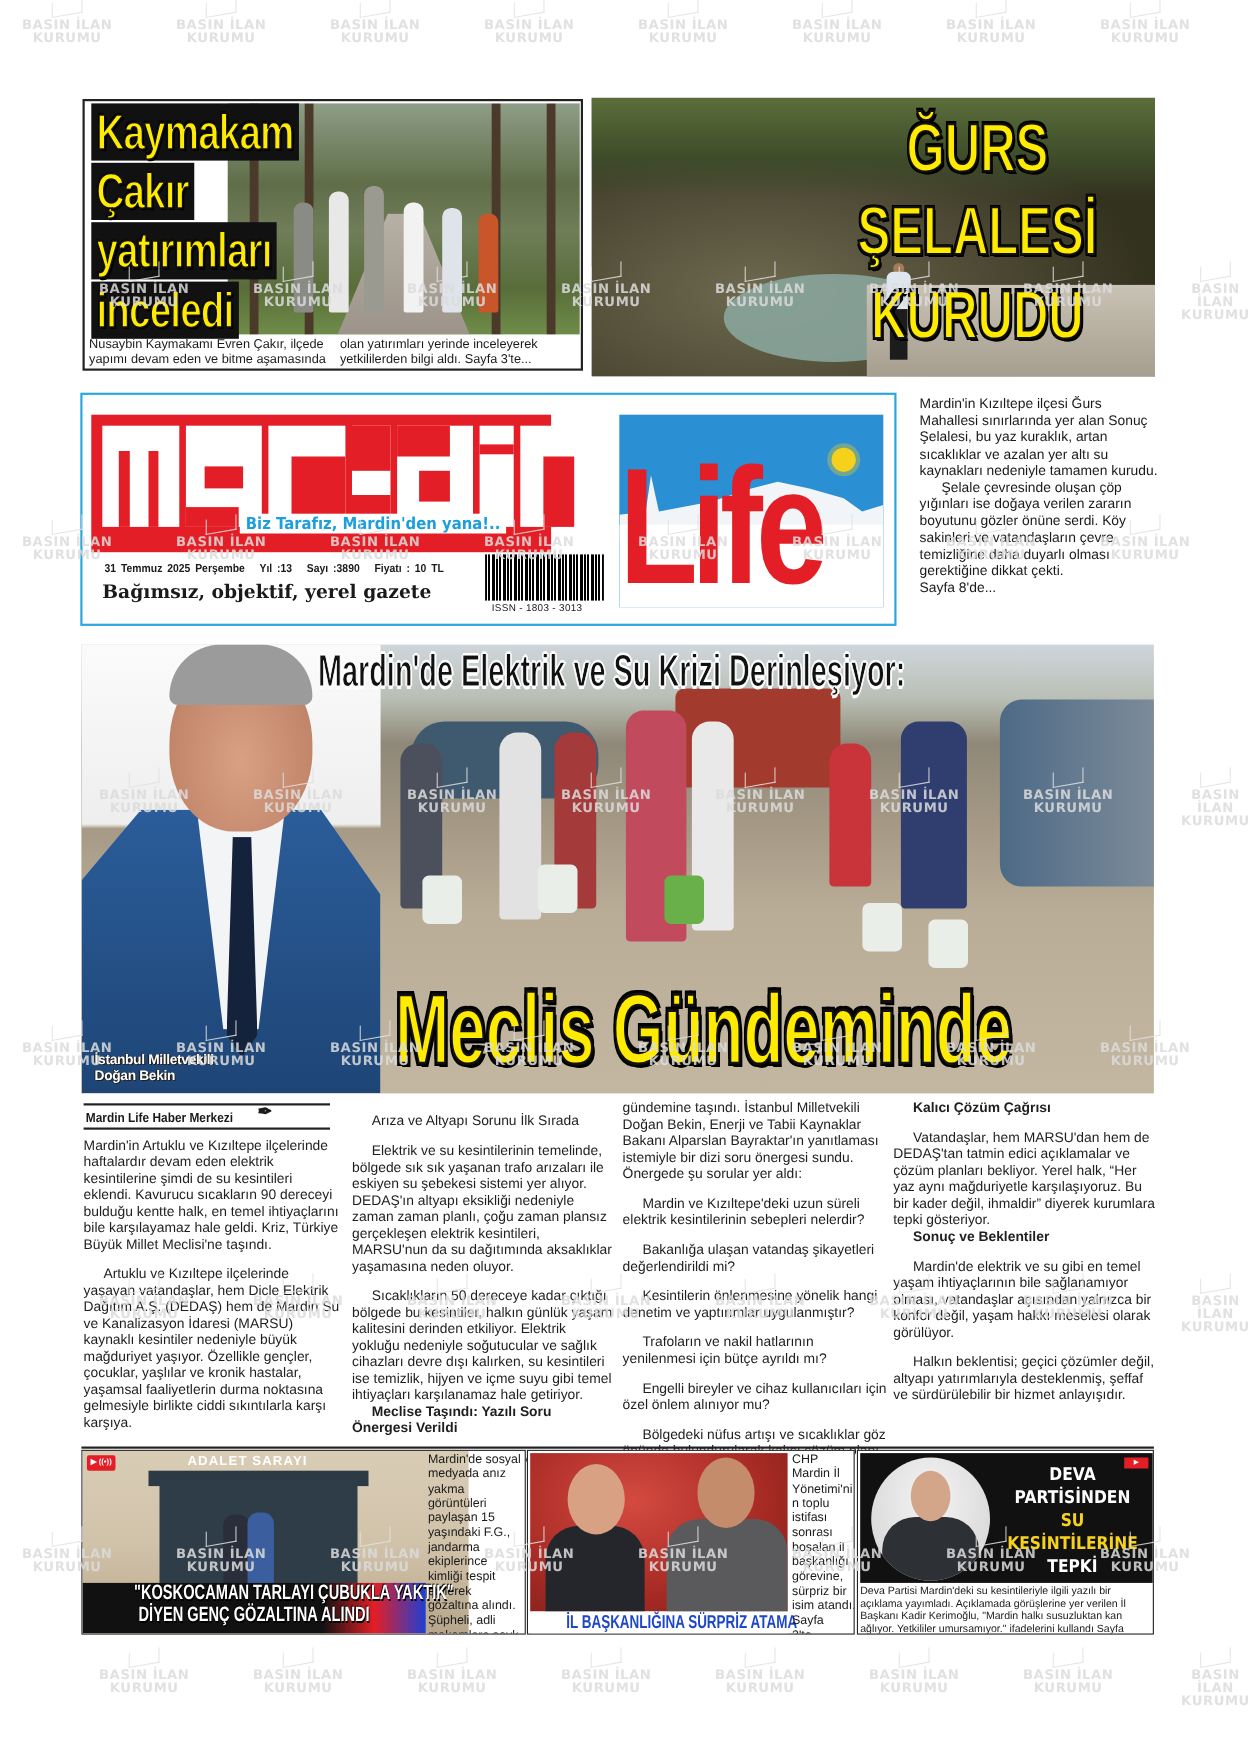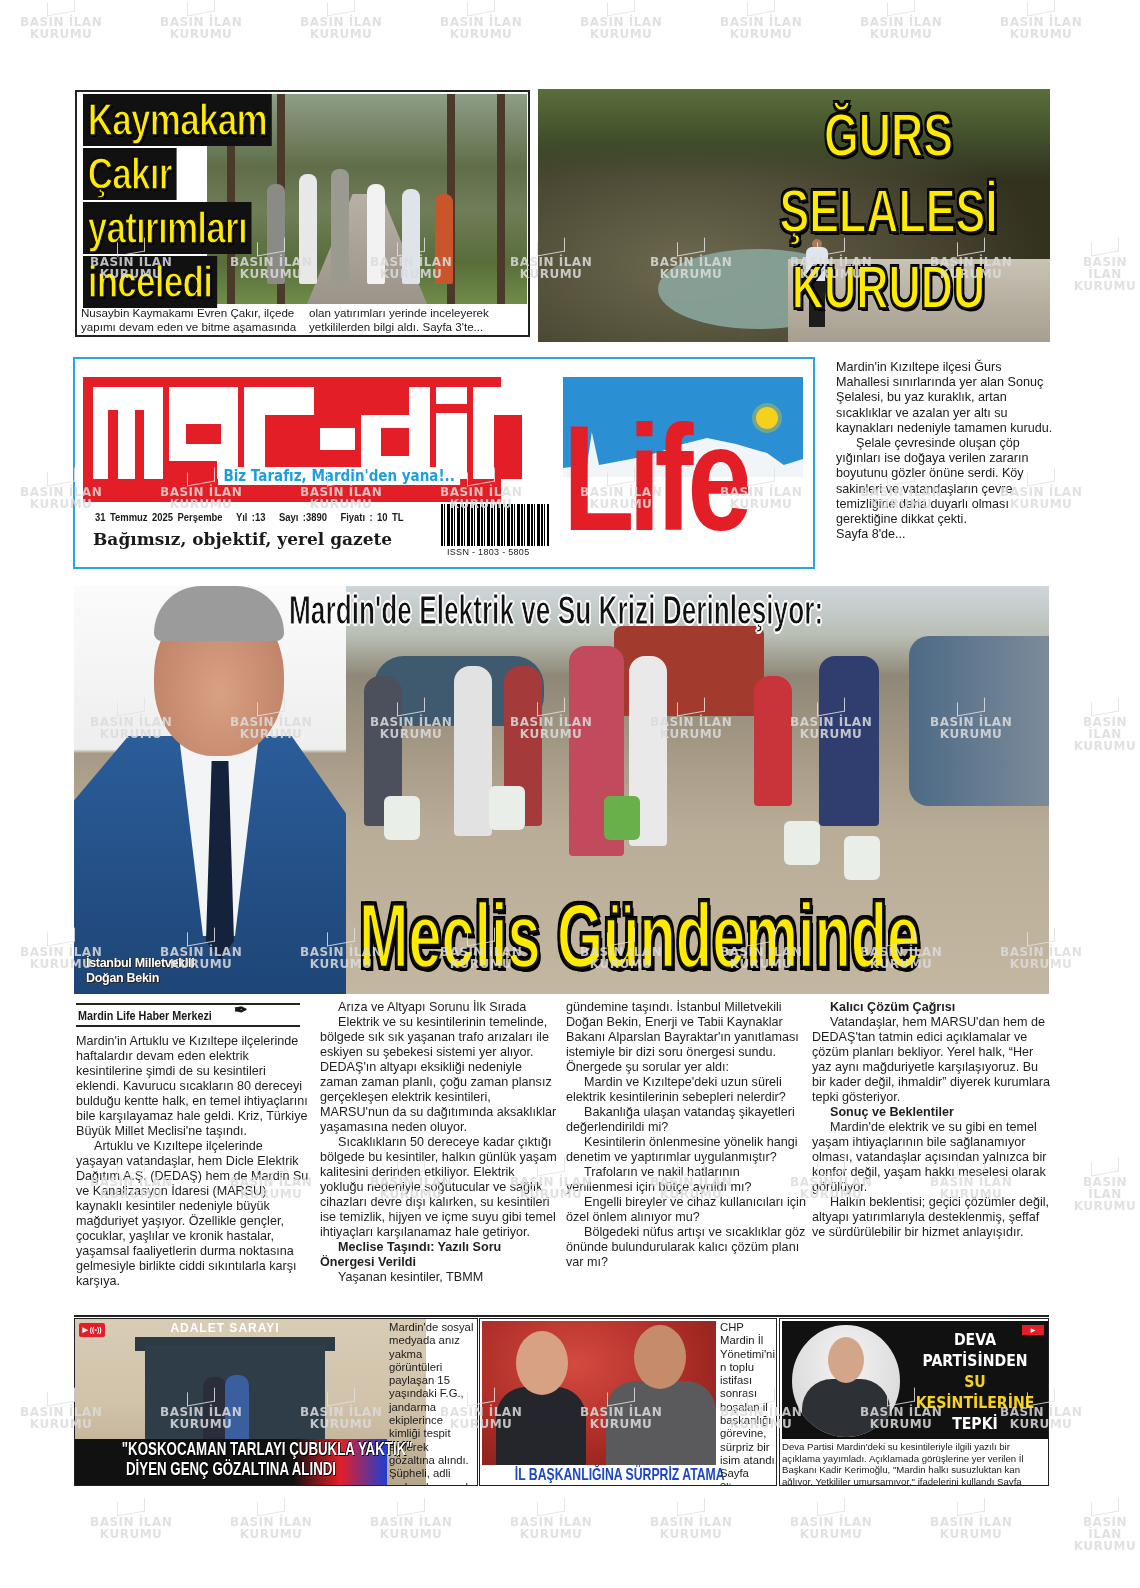--- a/index.html
+++ b/index.html
@@ -84,21 +84,21 @@
      -webkit-text-stroke: 1px #fff; text-shadow: 2px 0 0 #fff, -2px 0 0 #fff, 0 2px 0 #fff, 0 -2px 0 #fff; white-space: nowrap; transform: scaleX(.64); transform-origin: left top; z-index: 3; }
   #main-headline-bottom { position: absolute; left: 285px; top: 300px; font-size: 90px; line-height: 100px; font-weight: bold; color: #ffeb00;
      -webkit-text-stroke: 2.5px #111; text-shadow: 4px 4px 0 #000, -3px -3px 0 #000, 3px -3px 0 #000, -3px 3px 0 #000; white-space: nowrap; transform: scaleX(.66); transform-origin: left top; z-index: 3; }
 
   
   #byline { left: 76px; top: 1003px; width: 224px; height: 24px; border-top: 2px solid #222; border-bottom: 2px solid #222; }
   #byline span { position: absolute; left: 2px; top: 4px; font-size: 12px; font-weight: bold; transform: scaleX(.9); transform-origin: left; white-space: nowrap; }
   #byline .pen { position: absolute; left: 158px; top: -6px; font-size: 18px; }
   .col { position: absolute; top: 1000px; width: 240px; font-size: 12.6px; line-height: 15px; color: #1e1e1e; }
   .col p { text-indent: 0; }
-  .col p.ind { text-indent: 18px; }
+  .col p.ind { text-indent: 18px; margin-top: 12px; }
   .col p.sub { font-weight: bold; text-indent: 18px; }
   #col-1 { left: 76px; top: 1034px; width: 234px; }
   #col-2 { left: 320px; width: 238px; }
   #col-3 { left: 566px; width: 240px; }
   #col-4 { left: 812px; width: 240px; }
   #rule-bottom { left: 74px; top: 1315px; width: 975px; height: 2px; background: #222; }
 
   
   .bottom-box { position: absolute; top: 1318px; height: 168px; border: 1px solid #222; background: #fff; overflow: hidden; }
   #story-koskocaman { left: 74px; width: 404px; }
@@ -530,21 +530,21 @@
     <div id="tagline">Biz Tarafız, Mardin'den yana!..</div>
   </div>
   <div id="issue-info">
     <span>31 Temmuz 2025 Perşembe</span>
     <span>Yıl :13</span>
     <span>Sayı :3890</span>
     <span>Fiyatı : 10 TL</span>
   </div>
   <div id="slogan">Bağımsız, objektif, yerel gazete</div>
   <div id="barcode"></div>
-  <div id="issn">ISSN - 1803 - 5805</div>
+  <div id="issn">ISSN - 1803 - 3013</div>
   <div id="logo-life">
     <div class="sun"></div>
     <div class="city"></div>
     <div class="white"></div>
     <div id="life-word">Life</div>
   </div>
 </div>
 
 <div id="gurs-summary" class="abs">
   <p>Mardin'in Kızıltepe ilçesi Ğurs Mahallesi sınırlarında yer alan Sonuç Şelalesi, bu yaz kuraklık, artan sıcaklıklar ve azalan yer altı su kaynakları nedeniyle tamamen kurudu.</p>
@@ -582,21 +582,21 @@
   </div>
   <div id="main-headline-top">Mardin'de Elektrik ve Su Krizi Derinleşiyor:</div>
   <div id="main-headline-bottom">Meclis Gündeminde</div>
 </div>
 
 <div id="byline" class="abs">
   <span>Mardin Life Haber Merkezi</span>
   <span class="pen">✒</span>
 </div>
 <div id="col-1" class="col">
-    <p>Mardin'in Artuklu ve Kızıltepe ilçelerinde haftalardır devam eden elektrik kesintilerine şimdi de su kesintileri eklendi. Kavurucu sıcakların 80 dereceyi bulduğu kentte halk, en temel ihtiyaçlarını bile karşılayamaz hale geldi. Kriz, Türkiye Büyük Millet Meclisi'ne taşındı.</p>
+    <p>Mardin'in Artuklu ve Kızıltepe ilçelerinde haftalardır devam eden elektrik kesintilerine şimdi de su kesintileri eklendi. Kavurucu sıcakların 90 dereceyi bulduğu kentte halk, en temel ihtiyaçlarını bile karşılayamaz hale geldi. Kriz, Türkiye Büyük Millet Meclisi'ne taşındı.</p>
     <p class="ind">Artuklu ve Kızıltepe ilçelerinde yaşayan vatandaşlar, hem Dicle Elektrik Dağıtım A.Ş. (DEDAŞ) hem de Mardin Su ve Kanalizasyon İdaresi (MARSU) kaynaklı kesintiler nedeniyle büyük mağduriyet yaşıyor. Özellikle gençler, çocuklar, yaşlılar ve kronik hastalar, yaşamsal faaliyetlerin durma noktasına gelmesiyle birlikte ciddi sıkıntılarla karşı karşıya.</p>
   </div>
 <div id="col-2" class="col">
     <p class="ind">Arıza ve Altyapı Sorunu İlk Sırada</p>
     <p class="ind">Elektrik ve su kesintilerinin temelinde, bölgede sık sık yaşanan trafo arızaları ile eskiyen su şebekesi sistemi yer alıyor. DEDAŞ'ın altyapı eksikliği nedeniyle zaman zaman planlı, çoğu zaman plansız gerçekleşen elektrik kesintileri, MARSU'nun da su dağıtımında aksaklıklar yaşamasına neden oluyor.</p>
     <p class="ind">Sıcaklıkların 50 dereceye kadar çıktığı bölgede bu kesintiler, halkın günlük yaşam kalitesini derinden etkiliyor. Elektrik yokluğu nedeniyle soğutucular ve sağlık cihazları devre dışı kalırken, su kesintileri ise temizlik, hijyen ve içme suyu gibi temel ihtiyaçları karşılanamaz hale getiriyor.</p>
     <p class="sub">Meclise Taşındı: Yazılı Soru Önergesi Verildi</p>
     <p class="ind">Yaşanan kesintiler, TBMM</p>
   </div>
 <div id="col-3" class="col">

